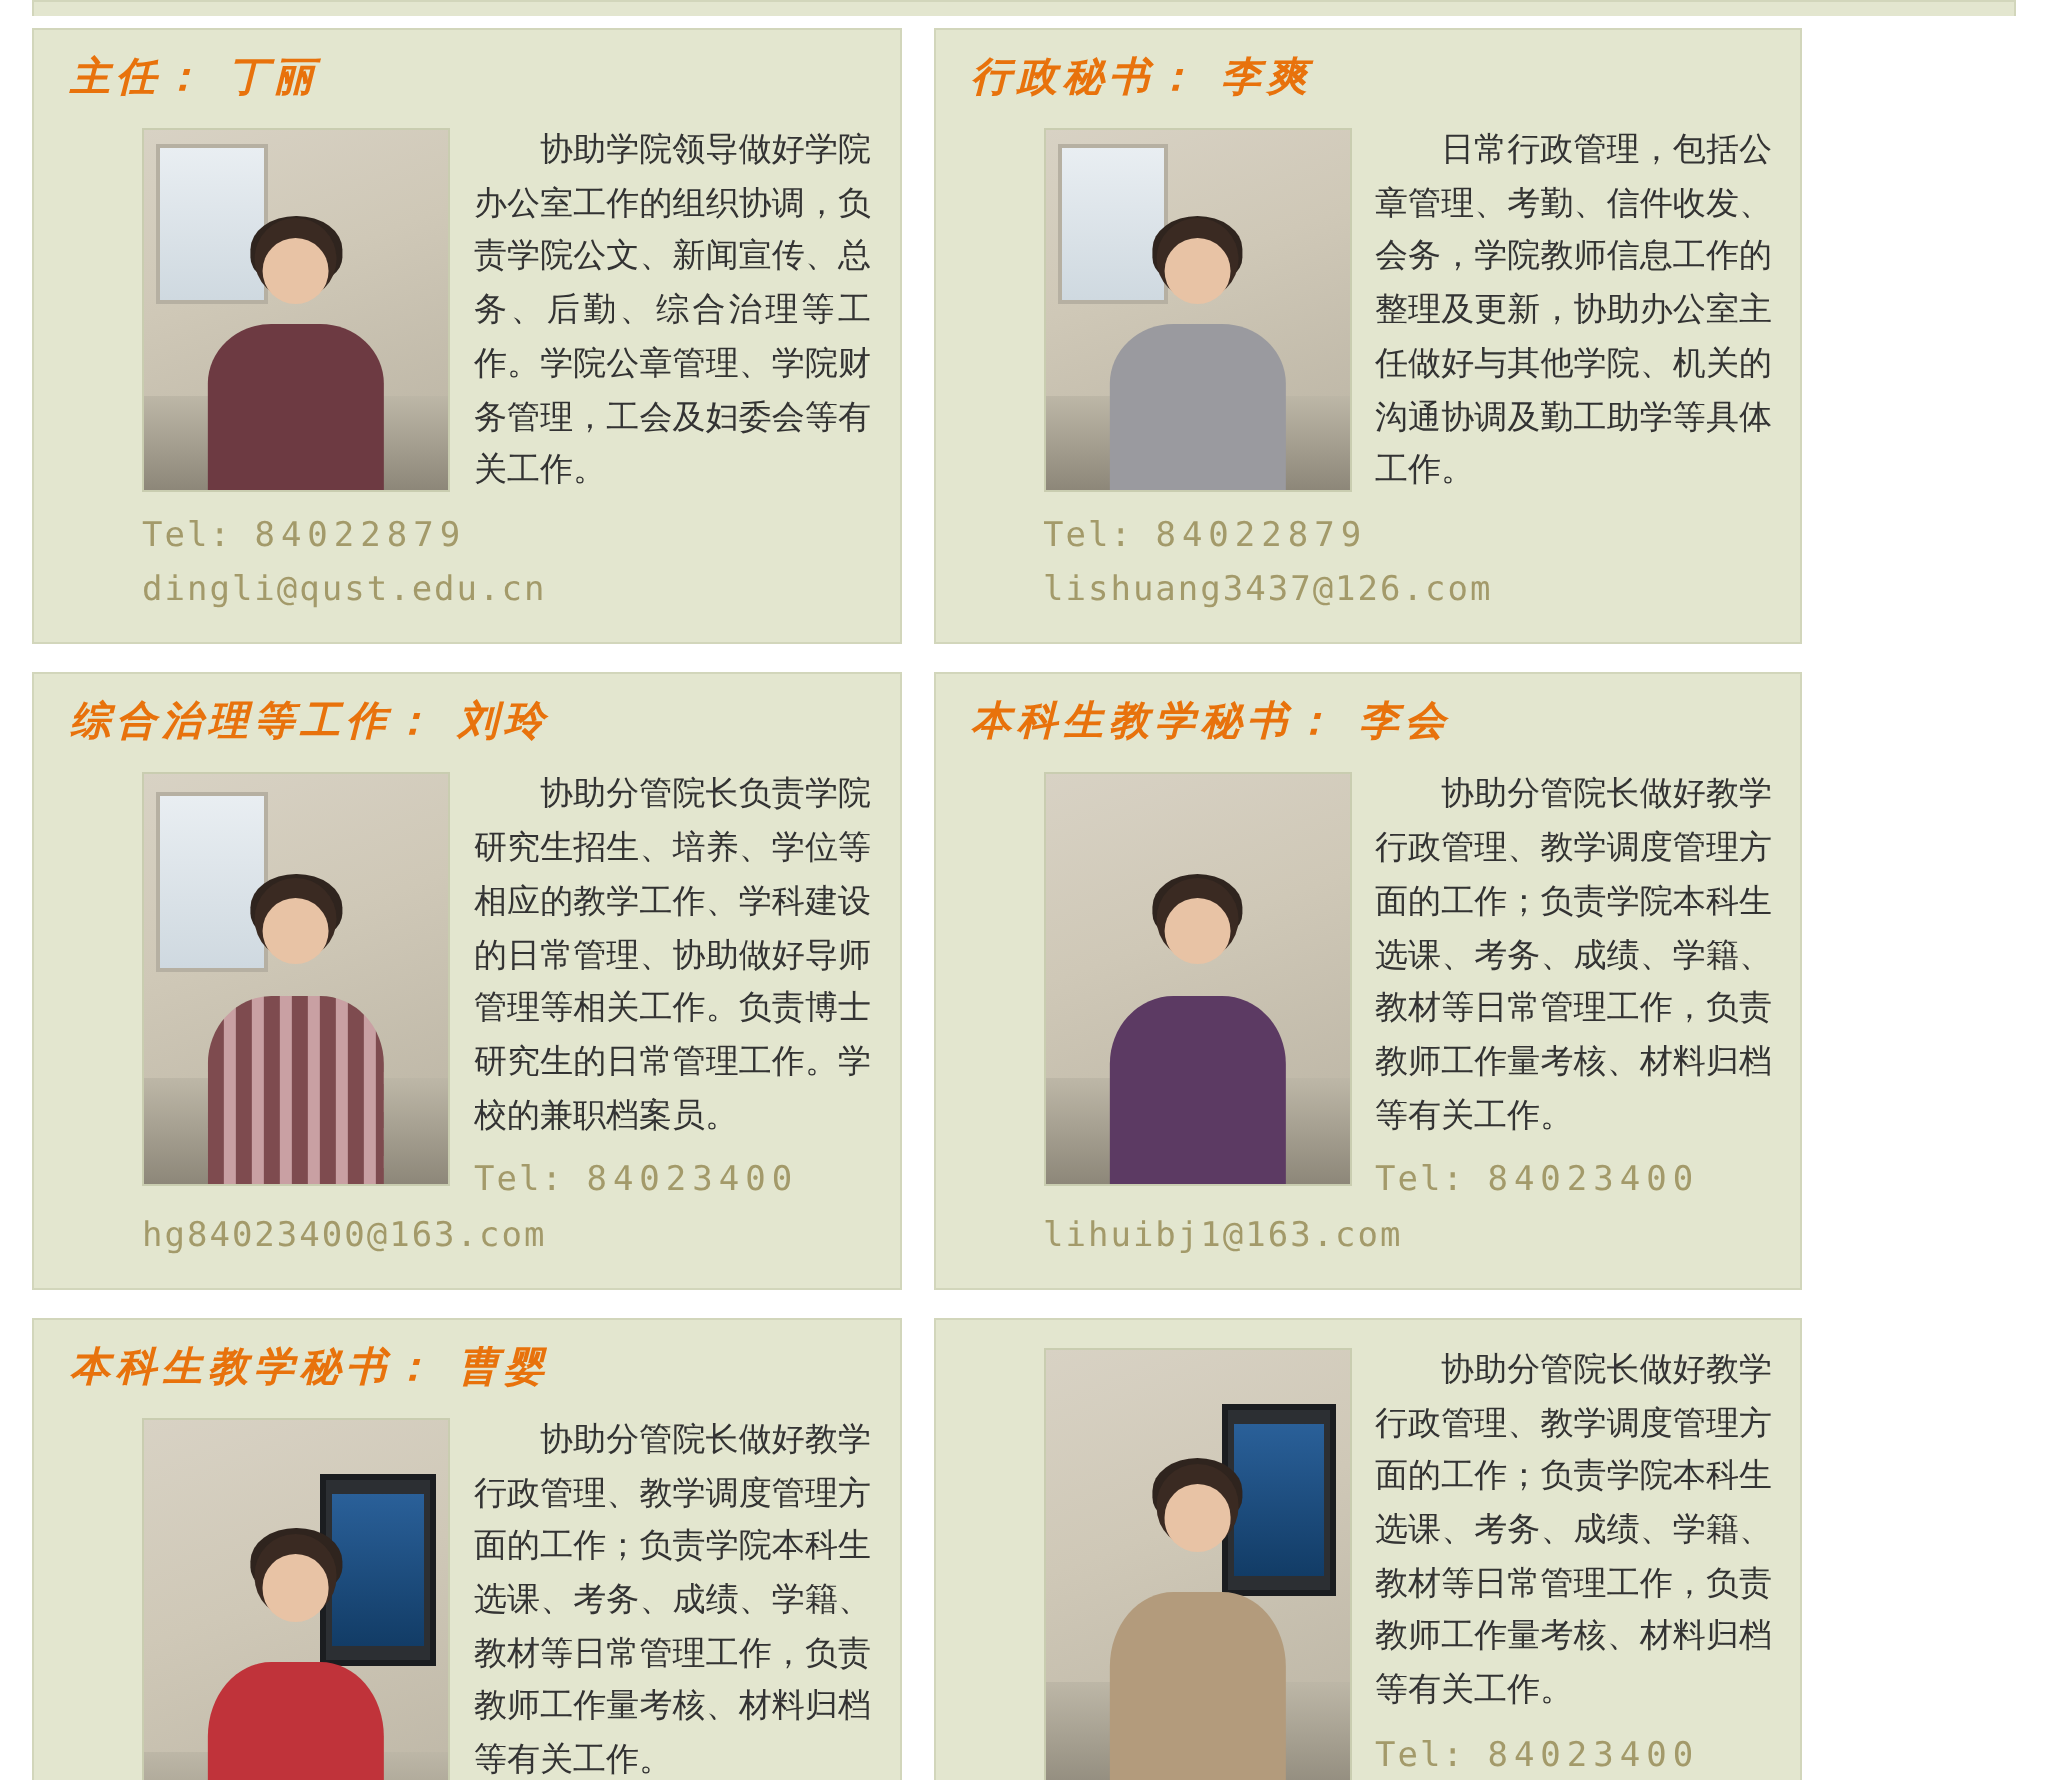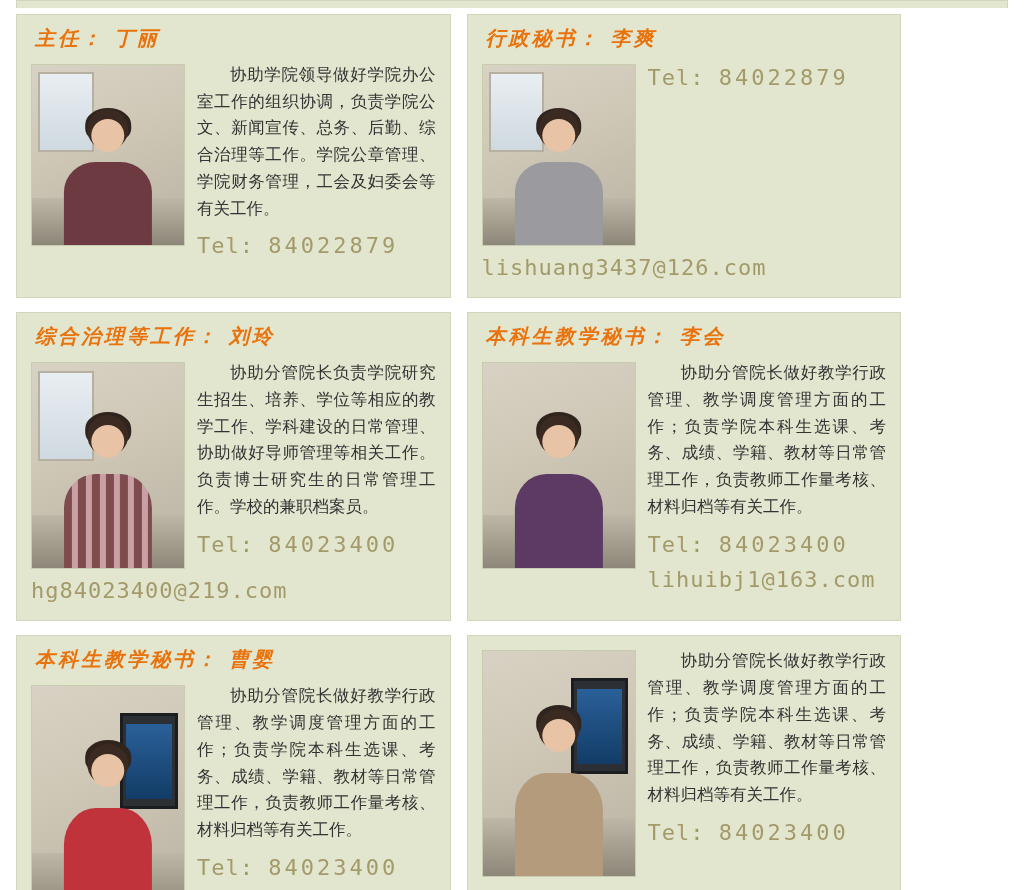--- a/index.html
+++ b/index.html
@@ -37,20 +37,21 @@
     font-size: 20px;
     font-weight: bold;
     font-style: italic;
     letter-spacing: 3px;
     margin: 0 0 8px 4px;
     white-space: nowrap;
     font-family: "DejaVu Sans", sans-serif;
   }
   .card-body {
     overflow: hidden;
+    margin-left: 40px;
   }
   .photo {
     float: left;
     width: 152px;
     height: 0;
     margin: 4px 12px 4px 0;
     border: 1px solid #c9cdb0;
     background: #b9bfae;
     position: relative;
     overflow: hidden;
@@ -116,21 +117,21 @@
     text-align: justify;
     font-family: "DejaVu Sans", sans-serif;
   }
   .desc {
     text-indent: 2em;
     margin: 2px 0 6px 0;
   }
   .contact {
     color: #a39a6a;
     font-family: "DejaVu Sans Mono", monospace;
-    font-size: 22px;
+    font-size: 17px;
     letter-spacing: 1px;
     line-height: 1.6;
   }
   .contact .tel { letter-spacing: 3px; }
   .clear { clear: both; }
   .partial-row {
     margin-top: 14px;
   }
   .partial-card {
     height: 10px;
@@ -167,38 +168,40 @@
           <div class="ph-head"></div>
           <div class="ph-body body-maroon"></div>
         </div>
         <div class="text-block">
           <div class="desc">协助学院领导做好学院办公室工作的组织协调，负责学院公文、新闻宣传、总务、后勤、综合治理等工作。学院公章管理、学院财务管理，工会及妇委会等有关工作。</div>
           <div class="contact">
             <div>
               <span>Tel:</span>
               <span class="tel">84022879</span>
             </div>
+            <div>dingli@qust.edu.cn</div>
           </div>
         </div>
         <div class="clear"></div>
       </div>
     </div>
 
     <div class="card">
       <div class="card-title">行政秘书： 李爽</div>
       <div class="card-body">
         <div class="photo h180">
           <div class="ph-wall"></div>
           <div class="ph-window"></div>
           <div class="ph-desk"></div>
           <div class="ph-hair"></div>
           <div class="ph-head"></div>
           <div class="ph-body body-grey"></div>
         </div>
         <div class="text-block">
+          <div class="desc">日常行政管理，包括公章管理、考勤、信件收发、会务，学院教师信息工作的整理及更新，协助办公室主任做好与其他学院、机关的沟通协调及勤工助学等具体工作。</div>
           <div class="contact">
             <div>
               <span>Tel:</span>
               <span class="tel">84022879</span>
             </div>
             <div>lishuang3437@126.com</div>
           </div>
         </div>
         <div class="clear"></div>
       </div>
@@ -215,21 +218,21 @@
           <div class="ph-head"></div>
           <div class="ph-body body-plaid"></div>
         </div>
         <div class="text-block">
           <div class="desc">协助分管院长负责学院研究生招生、培养、学位等相应的教学工作、学科建设的日常管理、协助做好导师管理等相关工作。负责博士研究生的日常管理工作。学校的兼职档案员。</div>
           <div class="contact">
             <div>
               <span>Tel:</span>
               <span class="tel">84023400</span>
             </div>
-            <div>hg84023400@219.com</div>
+            <div>hg84023400@163.com</div>
           </div>
         </div>
         <div class="clear"></div>
       </div>
     </div>
 
     <div class="card">
       <div class="card-title">本科生教学秘书： 李会</div>
       <div class="card-body">
         <div class="photo h205">

